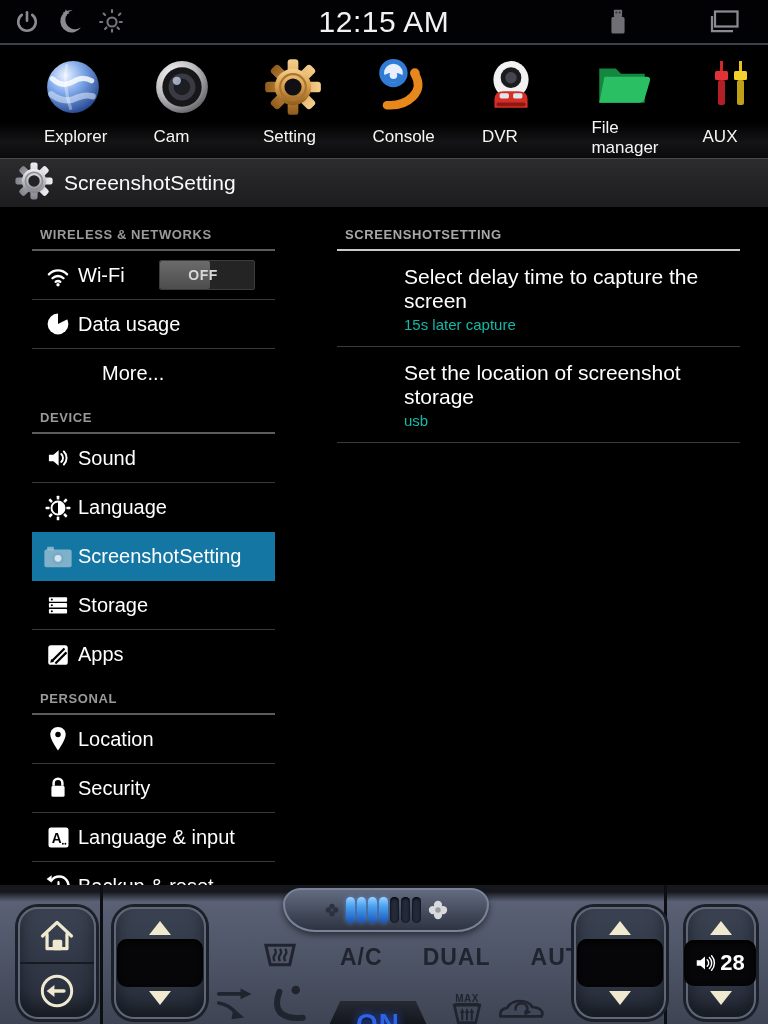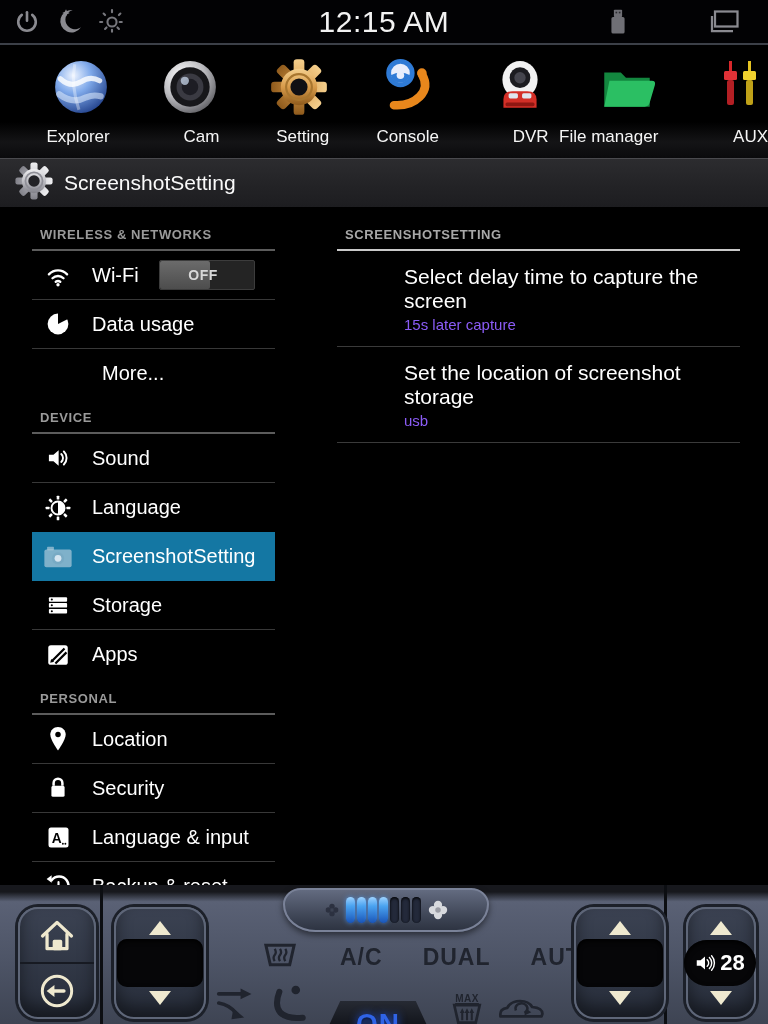--- a/index.html
+++ b/index.html
@@ -16,72 +16,72 @@
     border-bottom:2px solid #3c4048;display:flex;align-items:center;}
   .status-left{display:flex;align-items:center;gap:14px;padding-left:14px;width:240px;}
   .status-time{flex:1;text-align:center;font-size:30px;font-weight:400;letter-spacing:.5px;color:#f2f2f2;}
   .status-right{width:240px;display:flex;align-items:center;justify-content:flex-end;gap:78px;padding-right:26px;}
   .sicon{display:inline-flex;align-items:center;justify-content:center;}
 
   
   .app-row{position:absolute;left:0;top:45px;width:768px;height:113px;
     background:linear-gradient(180deg,#000 0%,#000 68%,#141416 86%,#0a0a0c 100%);
     display:flex;}
-  .app{flex:1;display:flex;flex-direction:column;align-items:flex-end;justify-content:flex-start;padding-top:8px;cursor:pointer;}
+  .app{flex:1;display:flex;flex-direction:column;align-items:flex-start;justify-content:flex-start;padding-top:8px;cursor:pointer;padding-left:44px;}
   .app-icon{height:68px;display:flex;align-items:center;justify-content:center;}
   .app-label{margin-top:6px;font-size:17px;color:#f5f5f5;}
 
   
   .title-bar{position:absolute;left:0;top:158px;width:768px;height:49px;
     background:linear-gradient(180deg,#2c2c2f 0%,#232326 55%,#1d1d20 100%);
     border-top:1px solid #4a4a4e;display:flex;align-items:center;gap:10px;padding-left:14px;}
   .title-bar .title{font-size:21px;color:#fafafa;}
 
   
   .content{position:absolute;left:0;top:207px;width:768px;height:678px;background:#000;overflow:hidden;}
   .sidebar{position:absolute;left:32px;top:8px;width:243px;}
   .section-header{font-size:13px;font-weight:bold;color:#9a9a9a;letter-spacing:.6px;
     padding:12px 0 7px 8px;border-bottom:2px solid #5c5c5c;}
-  .side-item{position:relative;height:49px;display:flex;align-items:center;gap:18px;padding-left:10px;cursor:pointer;}
+  .side-item{position:relative;height:49px;display:flex;align-items:center;gap:4px;padding-left:10px;cursor:pointer;}
   .side-item .ic{width:32px;display:flex;justify-content:center;}
   .side-item .lbl{font-size:20px;color:#fff;}
   .side-item.divider{border-bottom:1px solid #383838;}
   .side-item.selected{background:var(--selected-item-bg);}
   .no-icon{padding-left:60px;}
   
   .toggle{margin-left:auto;margin-right:20px;width:96px;height:30px;background:#242424;
     border:1px solid #3c3c3c;border-radius:2px;display:flex;cursor:pointer;}
   .toggle .thumb{width:50px;height:100%;background:linear-gradient(180deg,#6b6b6b,#4d4d4d);
     border-radius:2px;display:flex;align-items:center;justify-content:center;
     font-size:14px;font-weight:bold;color:#d8d8d8;letter-spacing:.5px;padding-left:36px;}
 
   .detail{position:absolute;left:337px;top:8px;width:403px;}
   .detail .section-header{border-bottom:2px solid #c9c9c9;color:#a8a8a8;}
   .detail-item{padding:14px 0 13px 67px;border-bottom:1px solid #3a3a3a;cursor:pointer;}
   .detail-item .t{font-size:21px;color:#fff;}
-  .detail-item .s{font-size:15px;color:#8b5cf6;margin-top:3px;}
+  .detail-item .s{font-size:15px;color:#14b8a6;margin-top:3px;}
 
   
   .climate{position:absolute;left:0;top:885px;width:768px;height:139px;
     background:linear-gradient(180deg,#17181d 0%,#17181d 5%,#5a6175 12%,#4d5466 55%,#3e4453 100%);}
   .vsep{position:absolute;top:0;width:3px;height:139px;background:#0c0e12;}
   .pill{position:absolute;background:linear-gradient(180deg,#3b4252,#272d3a);
     border:2px solid #5e6678;border-radius:20px;box-shadow:0 0 0 3px #1c2029, inset 0 -10px 16px rgba(0,0,0,.45);}
   .pill-col{display:flex;flex-direction:column;align-items:center;justify-content:space-between;padding:8px 0;}
   .arrow-btn{width:100%;height:22px;display:flex;align-items:center;justify-content:center;background:none;border:none;cursor:pointer;}
   .tri-up{width:0;height:0;border-left:11px solid transparent;border-right:11px solid transparent;border-bottom:14px solid #efe9cf;}
   .tri-down{width:0;height:0;border-left:11px solid transparent;border-right:11px solid transparent;border-top:14px solid #efe9cf;}
   .black-display{background:#060608;border-radius:10px;box-shadow:inset 0 2px 5px #000;}
   .home-back{left:18px;top:22px;width:78px;height:112px;display:flex;flex-direction:column;}
   .hb-half{flex:1;display:flex;align-items:center;justify-content:center;cursor:pointer;}
   .hb-half:first-child{border-bottom:2px solid #171a22;}
   .temp-pill{width:92px;height:112px;top:22px;}
   .temp-pill .black-display{width:86px;height:48px;}
   .vol-pill{left:686px;top:22px;width:70px;height:112px;}
-  .vol-display{width:72px;height:46px;display:flex;align-items:center;justify-content:center;gap:4px;margin-left:-3px;border-radius:23px;}
+  .vol-display{width:72px;height:46px;display:flex;align-items:center;justify-content:center;gap:4px;margin-left:-3px;}
   .vol-num{font-size:22px;font-weight:bold;color:#fff;}
 
   .fan-pill{position:absolute;left:283px;top:3px;width:206px;height:44px;
     background:linear-gradient(180deg,#636b80,#3c4353 70%,#2e3442);
     border:2px solid #7a8298;border-radius:22px 22px 40px 40px/20px 20px 34px 34px;
     display:flex;align-items:center;justify-content:center;gap:5px;box-shadow:0 3px 6px rgba(0,0,0,.5);}
   .fan-bar{width:9px;height:26px;border-radius:5px;background:#23293a;box-shadow:inset 0 1px 3px #000;margin:0 1px;}
   .fan-bar.lit{background:linear-gradient(180deg,#9ed2ff 0%,var(--fan-lit) 35%,#1a55b8 100%);box-shadow:0 0 5px rgba(80,160,255,.7);}
 
   .center-icons{position:absolute;left:215px;top:40px;width:345px;height:99px;}

